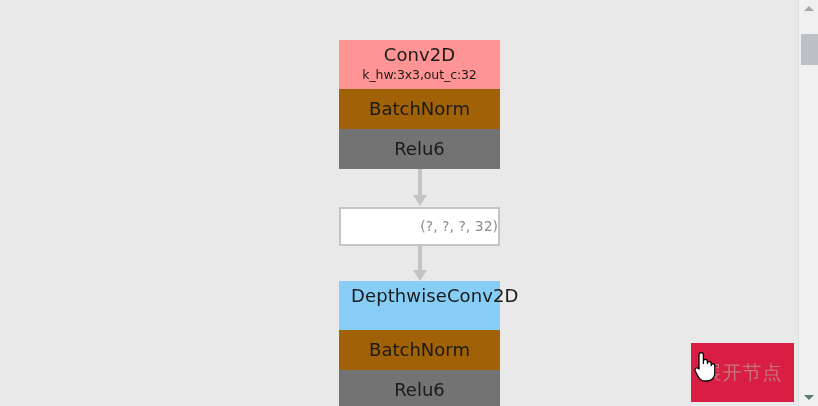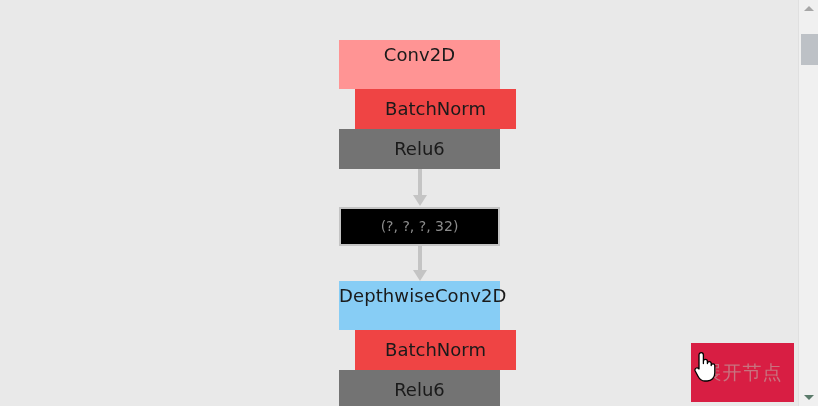--- a/index.html
+++ b/index.html
@@ -64,36 +64,36 @@
     letter-spacing: -0.1px;
   }
 
   .layer-simple {
     font-size: 18px;
     height: 40px;
     line-height: 40px;
   }
 
   .head-conv   { background: #ff9494; height: 49px; }
-  .head-depth  { background: #87cdf5; height: 49px; }
-  .row-bn      { background: #ef4444; margin-left: 16px; }
+  .head-depth  { background: #87cdf5; height: 49px; padding-left: 12px; }
+  .row-bn      { background: #a16207; }
   .row-relu    { background: #737373; }
 
   
   .tensor-box {
     position: absolute;
     box-sizing: border-box;
     width: 161px;
     height: 39px;
-    background: #000000;
+    background: #ffffff;
     border: 2px solid #c4c4c4;
     color: #8c8c8c;
     font-size: 14px;
     line-height: 35px;
-    text-align: center;
+    text-align: right;
   }
 
   
   .edge {
     position: absolute;
   }
   .edge svg { display: block; }
 
   
   #expand-btn {
@@ -179,20 +179,21 @@
 </head>
 <body>
 
 <div id="app">
 
   <div id="canvas">
 
     <div class="node-stack" id="conv2d-block" style="left:339px; top:40px;">
       <div class="layer head-conv">
         <div class="layer-title">Conv2D</div>
+        <div class="layer-sub">k_hw:3x3,out_c:32</div>
       </div>
       <div class="layer row-bn layer-simple">BatchNorm</div>
       <div class="layer row-relu layer-simple">Relu6</div>
     </div>
 
     <div class="edge" id="edge-conv-to-tensor" style="left:411px; top:169px;">
       <svg width="18" height="38" viewBox="0 0 18 38">
         <rect x="7" y="0" width="4" height="27" fill="#c4c4c4"></rect>
         <polygon points="2,26 16,26 9,37" fill="#c4c4c4"></polygon>
       </svg>

